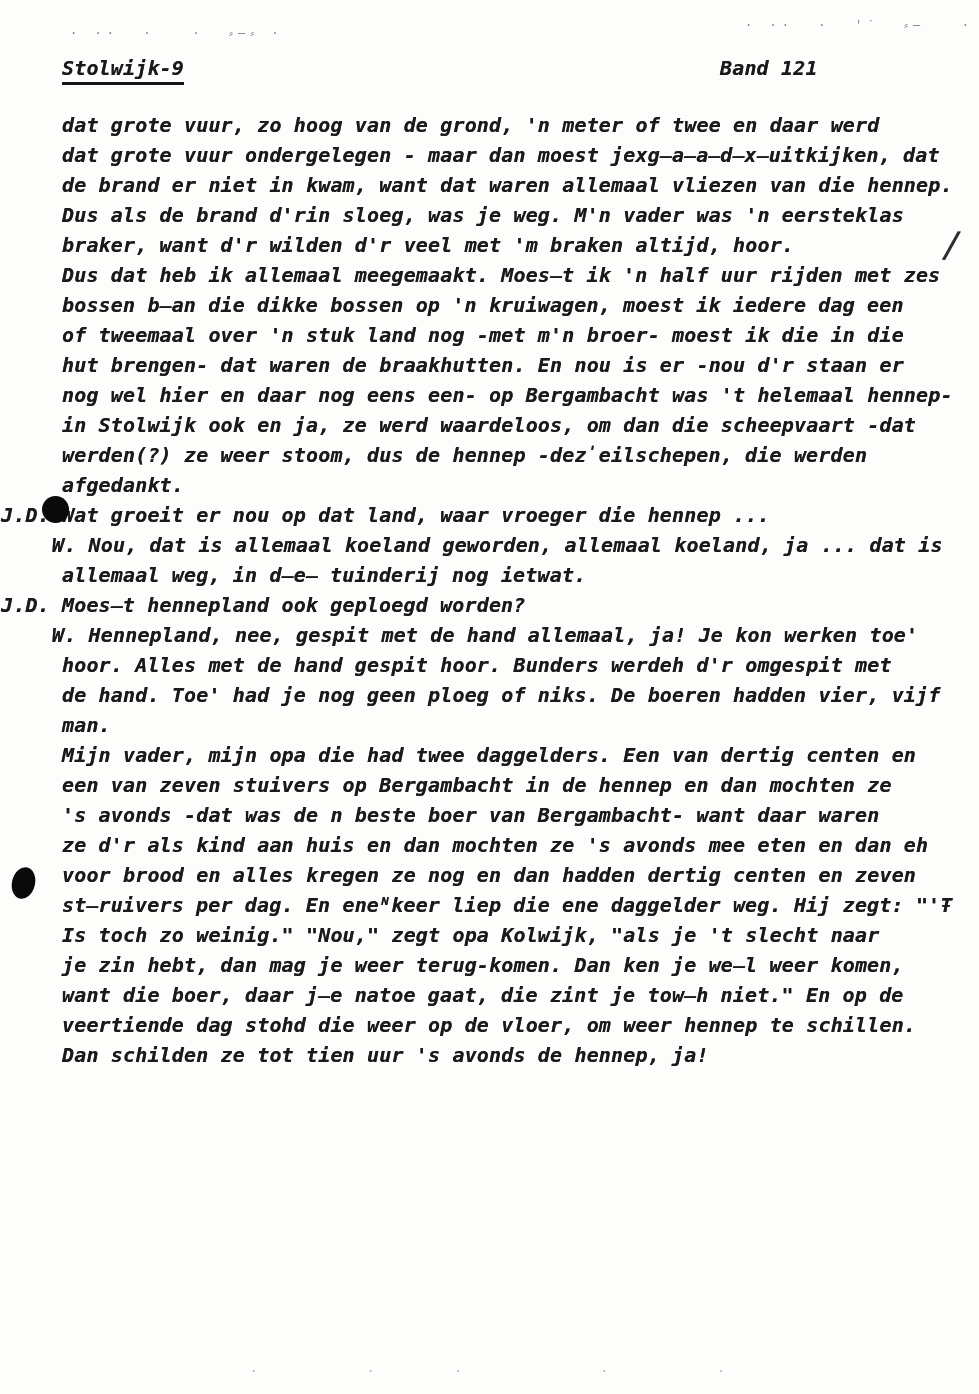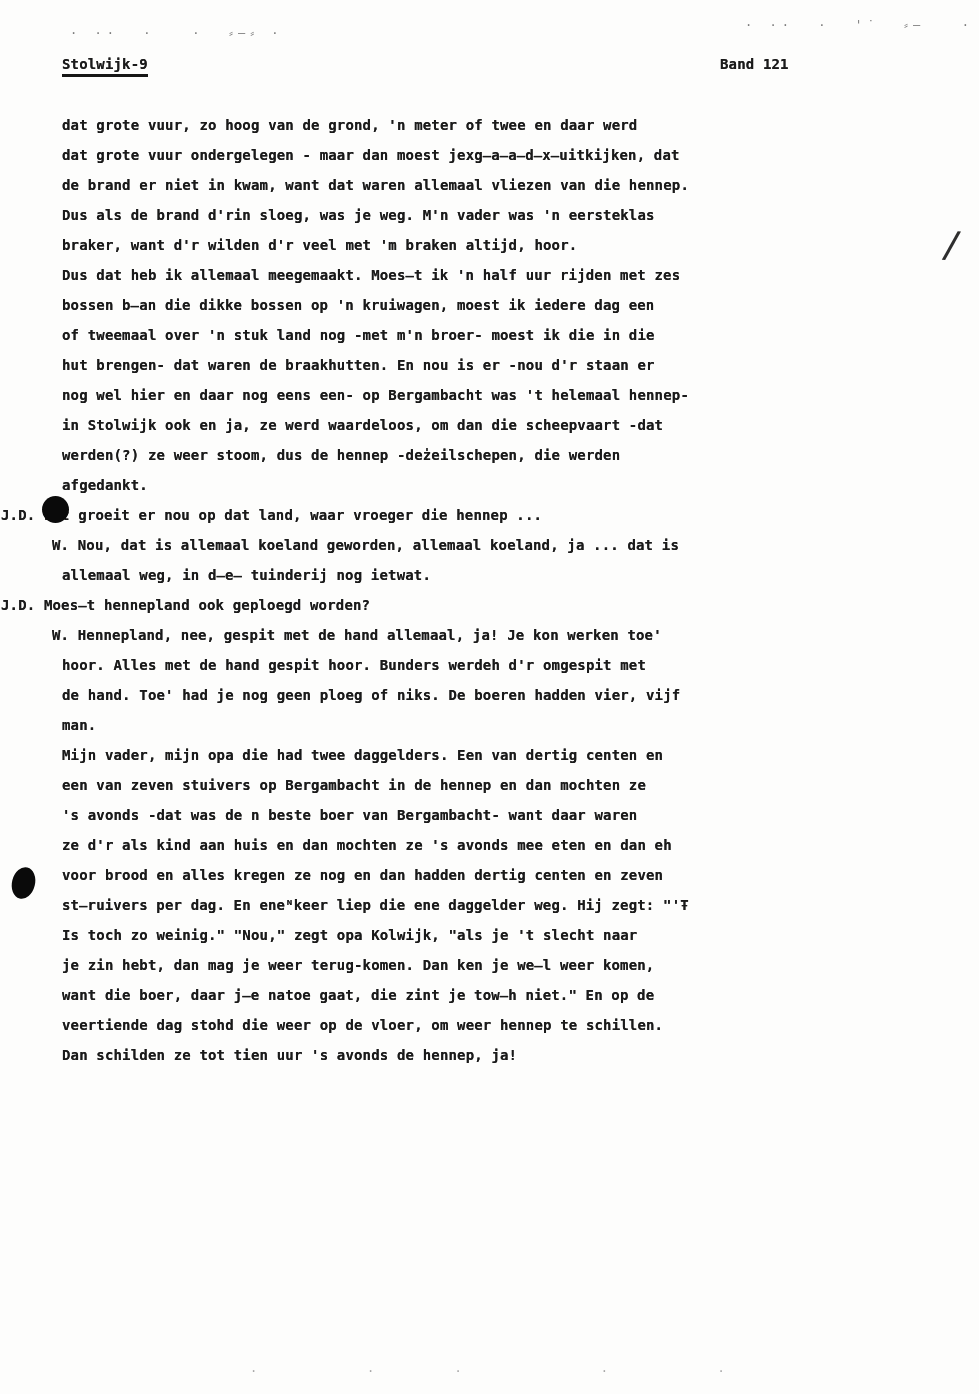--- a/index.html
+++ b/index.html
@@ -6,24 +6,25 @@
   .page{
     position:relative;
     width:979px;height:1394px;
     background:#fdfdfc;
     overflow:hidden;
     font-family:"DejaVu Sans Mono", monospace;
     font-weight:bold;
     color:#1a1a1a;
   }
   .typed{
-    font-size:14px;
+    font-size:20px;
     letter-spacing:0.16px;
     text-shadow:0 0 0.6px rgba(20,20,20,0.75);
     white-space:pre;
+    font-style:italic;
   }
   .header-left{
     position:absolute;left:62px;top:56px;
     border-bottom:3px solid #161616;
     padding-bottom:2px;
   }
   .header-right{
     position:absolute;left:720px;top:56px;text-align:right;
   }
   .text-block{

